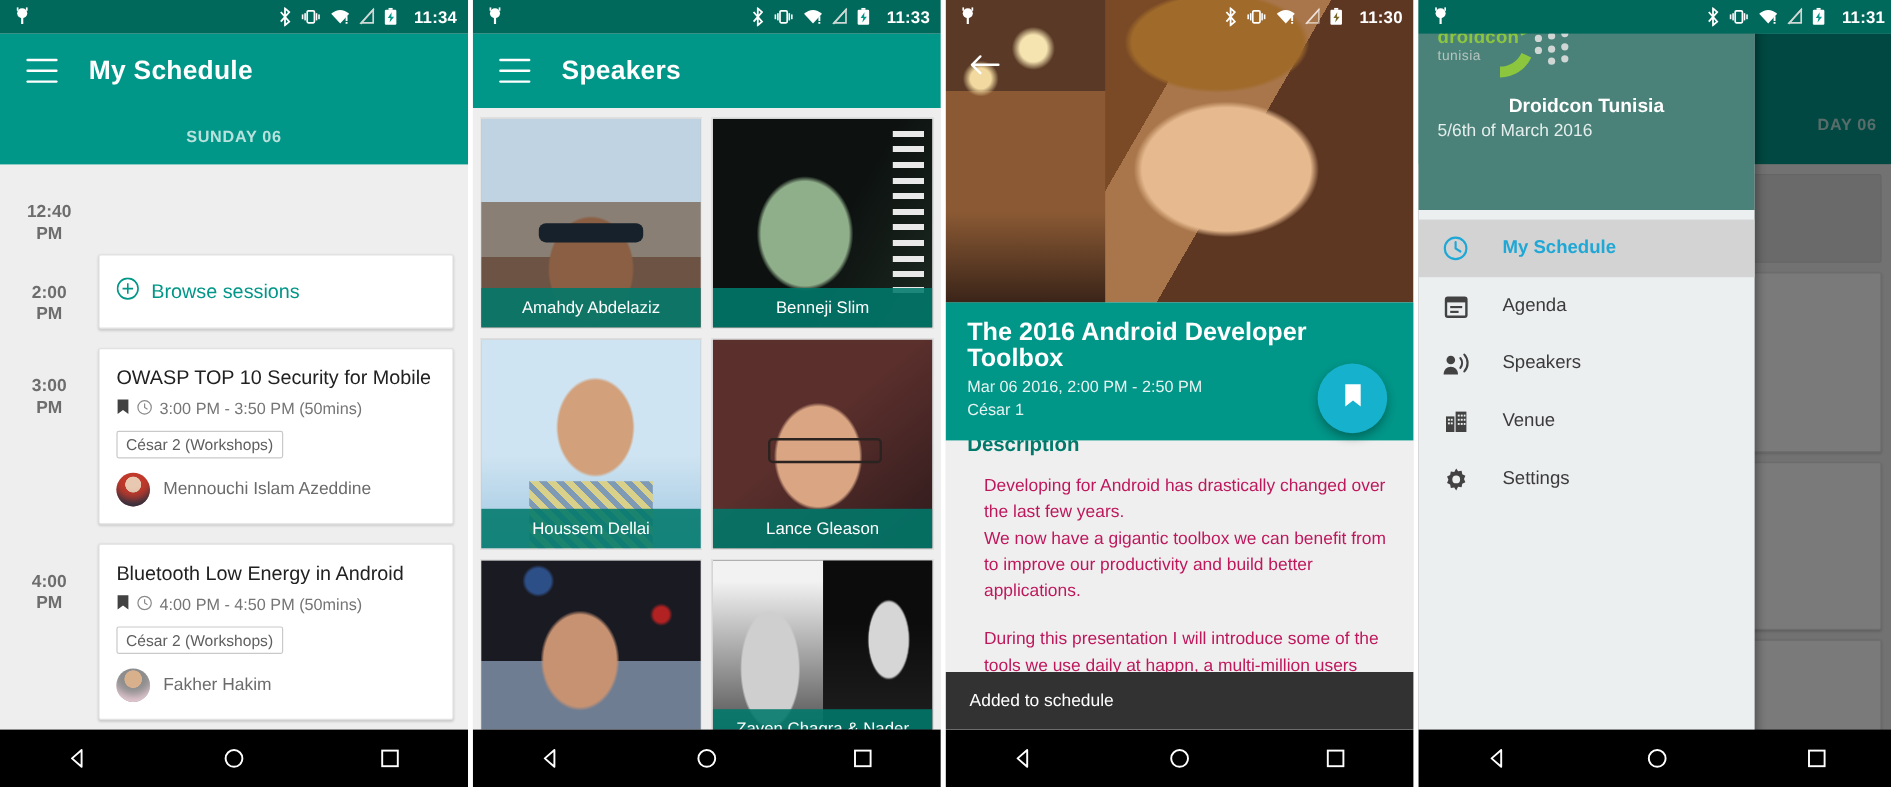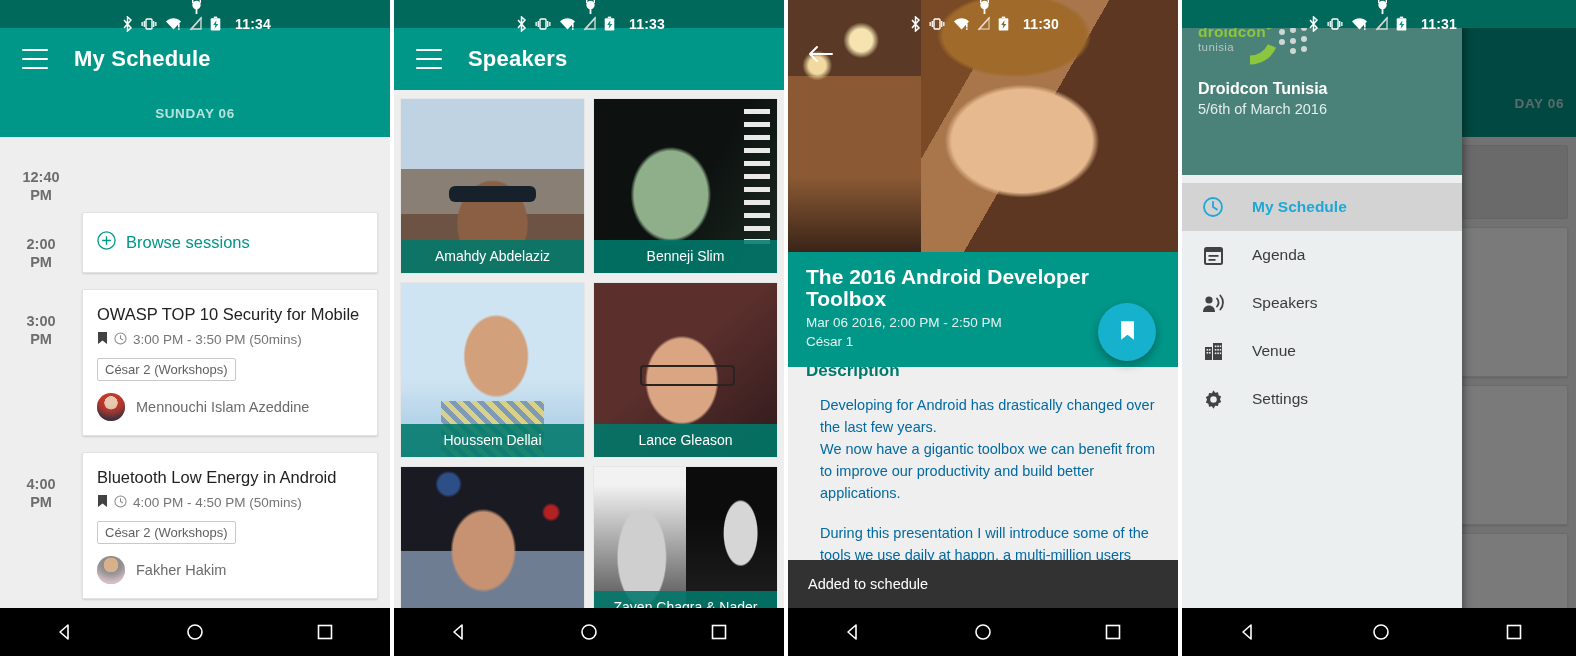--- a/index.html
+++ b/index.html
@@ -23,21 +23,21 @@
   }
   .phone.p4 { width: 398px; }
   .gap { flex: 0 0 4px; background: #ffffff; height: 656px; }
 
   
   .statusbar {
     height: 28px;
     background: #00695c;
     display: flex; align-items: center;
     padding: 0 9px 0 12px;
-    position: relative; z-index: 30; flex-direction: column;
+    position: relative; z-index: 30;
   }
   .statusbar.transparent { background: transparent; }
   .sb-left { flex: 0 0 auto; display: flex; align-items: center; }
   .sb-spacer { flex: 1 1 auto; }
   .sb-icons { display: flex; align-items: center; gap: 7px; }
   .sb-icons svg { display: block; }
   .sb-time {
     color: #ffffff; font-size: 14px; font-weight: bold;
     margin-left: 7px; letter-spacing: .2px;
     white-space: nowrap;
@@ -178,21 +178,21 @@
   .detail-title { font-size: 21px; font-weight: bold; line-height: 22px; }
   .detail-sub { font-size: 13.5px; line-height: 19px; margin-top: 3px; color: #e7f3f1; }
   .fab {
     position: absolute; top: 303px; right: 22px; z-index: 14;
     width: 58px; height: 58px; border-radius: 50%;
     background: #16b2cd; display: flex; align-items: center; justify-content: center;
     box-shadow: 0 4px 8px rgba(0,0,0,.3); cursor: pointer;
   }
   .desc-wrap { position: absolute; top: 345px; left: 0; right: 0; bottom: 0; background: #efefef; padding: 16px 18px 0; }
   .desc-head { color: #00796b; font-size: 17px; font-weight: bold; }
-  .desc-body { margin: 13px 0 0 14px; color: #0369a1; font-size: 14.5px; line-height: 22px; }
+  .desc-body { margin: 13px 0 0 14px; color: #be185d; font-size: 14.5px; line-height: 22px; }
   .desc-body p + p { margin-top: 18px; }
   .snackbar {
     position: absolute; left: 0; right: 0; bottom: 0; height: 48px;
     background: #323232; color: #fff; display: flex; align-items: center;
     padding-left: 20px; font-size: 14.5px; z-index: 16;
   }
 
   
   .drawer-screen { position: relative; height: 656px; background: #eeeeee; }
   .scrim-content { position: absolute; inset: 0; }
@@ -211,21 +211,21 @@
     display: flex; flex-direction: column;
   }
   .drawer-header {
     height: 175px; background: #4a8279; color: #fff;
     padding: 0 16px 0; position: relative;
   }
   .logo { width: 116px; height: 66px; position: relative; margin-top: 4px; }
   .logo-word { position: absolute; left: 0; top: 20px; }
   .logo-main { font-size: 15.5px; font-weight: bold; color: #8bc63e; letter-spacing: .2px; line-height: 16px; }
   .logo-sub { font-size: 11.5px; color: #b7c4c0; letter-spacing: .4px; line-height: 14px; }
-  .drawer-conf { font-size: 16px; font-weight: bold; margin-top: 10px; }
+  .drawer-conf { font-size: 16px; font-weight: bold; margin-top: 10px; text-align: center; }
   .drawer-date { font-size: 14.5px; margin-top: 3px; color: #e4eeec; }
   .drawer-items { padding-top: 8px; background: #eceff0; flex: 1 1 auto; }
   .drawer-item {
     height: 48px; display: flex; align-items: center; gap: 26px;
     padding-left: 18px; cursor: pointer; color: #3b3b3b; font-size: 15.5px;
   }
   .drawer-item .di-icon { width: 26px; display: flex; align-items: center; justify-content: center; }
   .drawer-item.active { background: #d3d3d3; color: #1fa7d6; font-weight: bold; }
 
   

